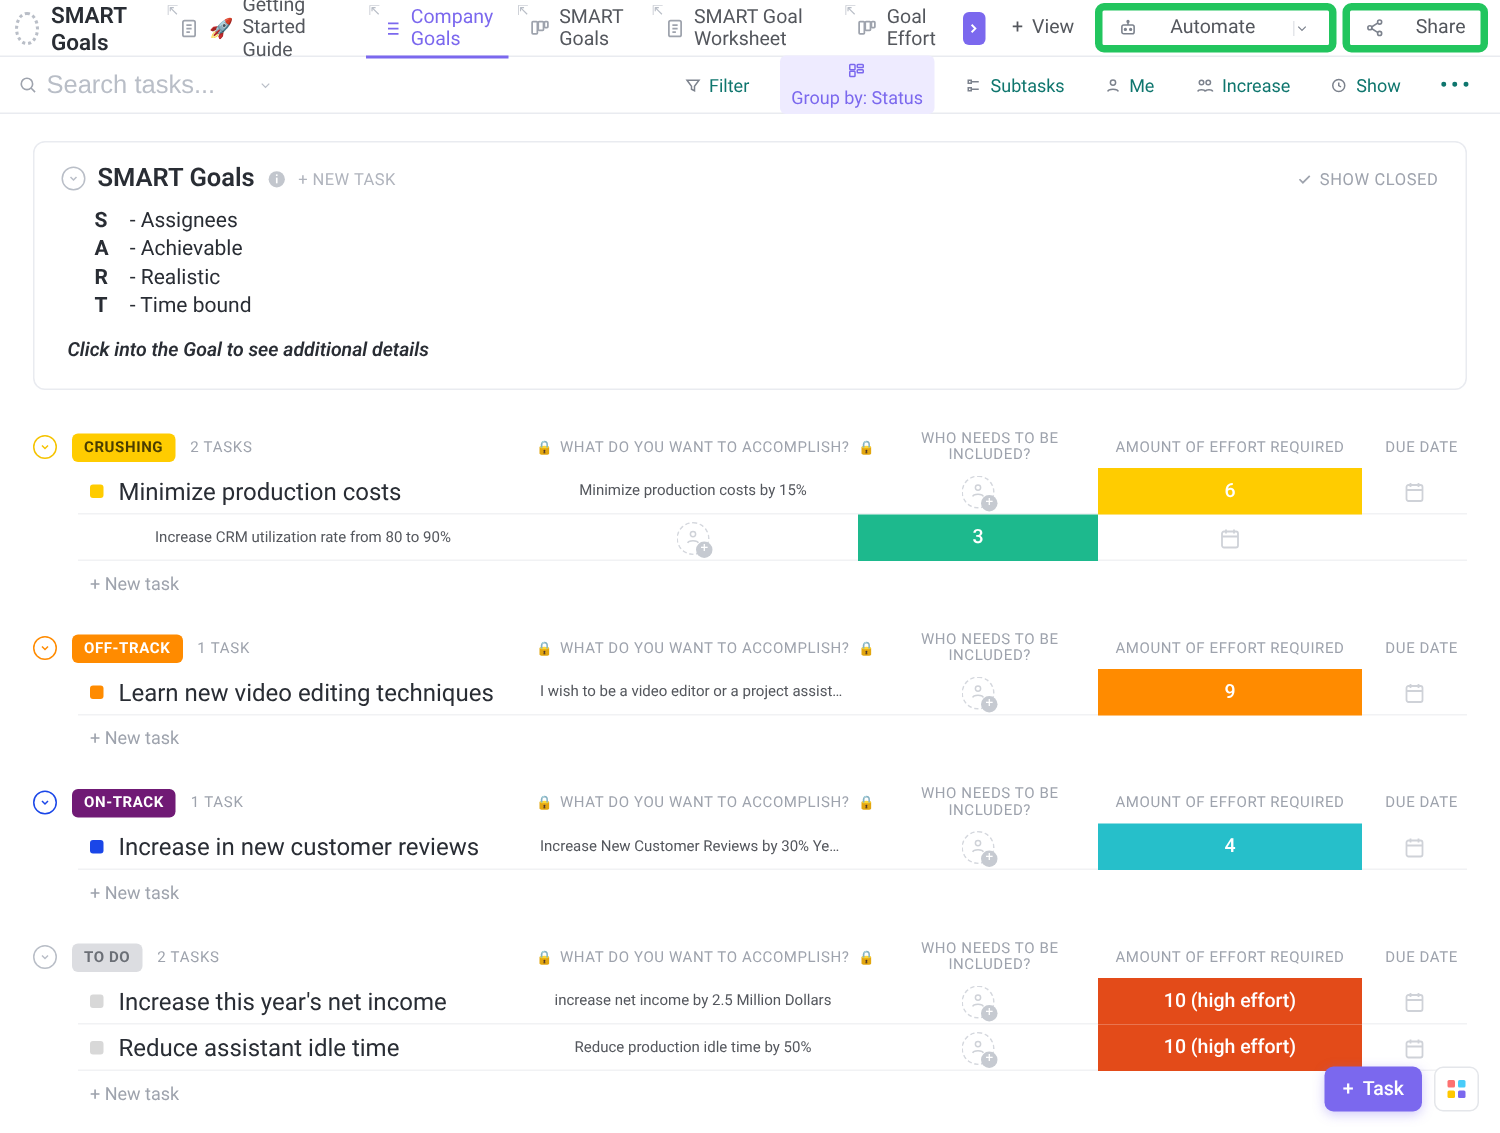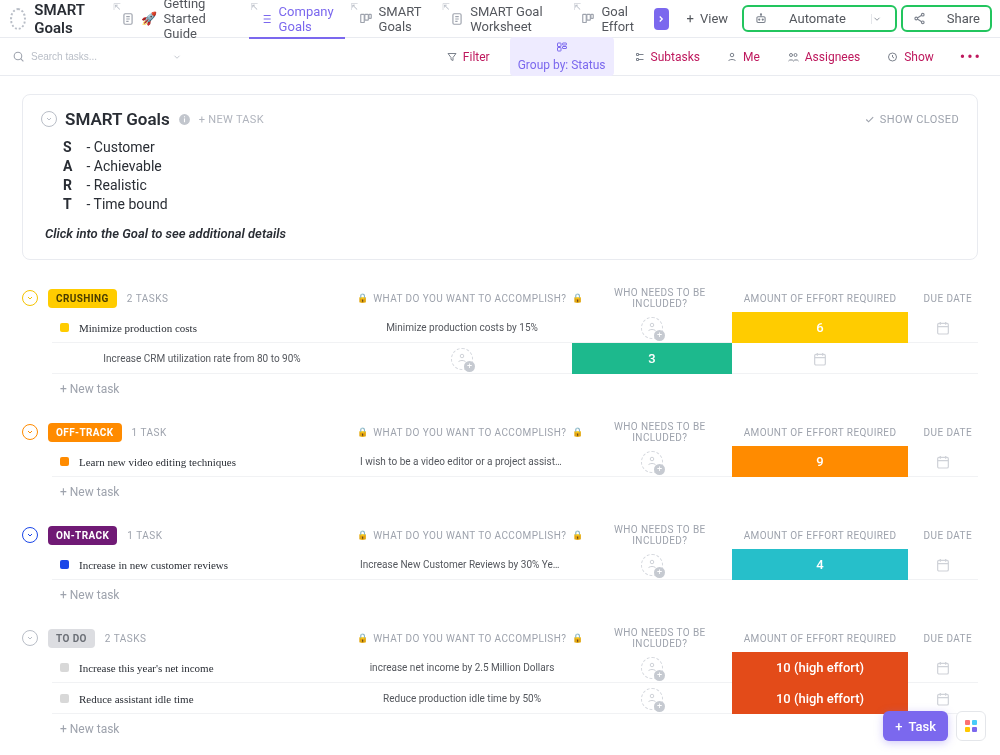--- a/index.html
+++ b/index.html
@@ -10,31 +10,31 @@
 .hub-icon { width: 22px; height: 22px; border: 2px dotted #b9bec7; border-radius: 50%; margin: 0 4px 0 2px; }
 .hub-title { font-size: 15px; font-weight: 600; margin-right: 10px; }
 .tab { display: flex; align-items: center; gap: 6px; padding: 0 10px; height: 38px; color: #54575d; font-size: 13px; cursor: pointer; position: relative; }
 .tab .pin { position: absolute; top: 2px; left: 2px; font-size: 9px; color: #b9bec7; }
 .tab.active { color: #7b68ee; }
 .tab.active::after { content: ""; position: absolute; left: 0; right: 0; bottom: -1px; height: 2px; background: #7b68ee; }
 .tab-icon { width: 14px; height: 14px; display: inline-flex; align-items: center; justify-content: center; }
 .tab-more-btn { width: 22px; height: 22px; border-radius: 4px; background: #7b68ee; color: #fff; display: flex; align-items: center; justify-content: center; font-size: 12px; cursor: pointer; margin-left: 2px; }
 .topbar-spacer { flex: 1; }
 .plain-btn { display: flex; align-items: center; gap: 6px; padding: 4px 10px; border-radius: 6px; color: #54575d; cursor: pointer; }
-.outline-btn { display: flex; align-items: center; gap: 21px; padding: 4px 10px; border: 2px solid #22c55e; border-radius: 6px; color: #54575d; cursor: pointer; background: #fff; }
+.outline-btn { display: flex; align-items: center; gap: 21px; padding: 4px 10px; border: 5px solid #22c55e; border-radius: 6px; color: #54575d; cursor: pointer; background: #fff; }
 .chev-split { width: 22px; border-left: 1px solid #e4e6ea; margin-left: 4px; text-align: center; }
 
 
 .filterbar { display: flex; align-items: center; height: 38px; border-bottom: 1px solid #e9ebf0; padding: 0 12px; gap: 14px; }
 .search-wrap { display: flex; align-items: center; gap: 6px; color: #9ea3ad; flex: 0 0 170px; }
-.search-input { border: none; outline: none; font-size: 10px; color: #54575d; width: 120px; }
+.search-input { border: none; outline: none; font-size: 17px; color: #54575d; width: 120px; }
 .search-input::placeholder { color: #b9bec7; }
 .search-chev { color: #b9bec7; cursor: pointer; font-size: 11px; margin-left: auto; }
 .filterbar-spacer { flex: 1; }
-.fbtn { display: flex; align-items: center; gap: 5px; color: #be185d; font-size: 12px; cursor: pointer; padding: 3px 6px; border-radius: 4px; }
+.fbtn { display: flex; align-items: center; gap: 5px; color: #0f766e; font-size: 12px; cursor: pointer; padding: 3px 6px; border-radius: 4px; }
 .fbtn.grouped { background: #eeebff; color: #7b68ee; padding: 4px 8px; flex-direction: column; }
 .dots { font-size: 16px; line-height: 1; letter-spacing: 2px; }
 
 
 .board { padding: 18px 22px 80px 22px; }
 .list-card { border: 1px solid #e9ebf0; border-radius: 8px; padding: 14px 18px 18px 18px; margin-bottom: 24px; }
 .list-card-head { display: flex; align-items: center; gap: 8px; }
 .collapse-ico { width: 16px; height: 16px; border: 1.5px solid #b9bec7; border-radius: 50%; display: flex; align-items: center; justify-content: center; font-size: 9px; color: #b9bec7; cursor: pointer; }
 .list-title { font-size: 17px; font-weight: 600; }
 .info-ico { color: #c2c6cd; font-size: 13px; }
@@ -53,21 +53,21 @@
 .status-pill { font-size: 10px; font-weight: 700; letter-spacing: .4px; padding: 4px 8px; border-radius: 4px; color: #fff; text-transform: uppercase; }
 .task-count { font-size: 10px; color: #9ea3ad; letter-spacing: .5px; text-transform: uppercase; }
 .col-head { font-size: 10px; color: #9ea3ad; letter-spacing: .4px; text-transform: uppercase; text-align: center; display: flex; align-items: center; justify-content: center; gap: 4px; }
 .col-head.right { text-align: left; justify-content: flex-end; padding-right: 6px; }
 .lock-ico { font-size: 9px; color: #c2c6cd; }
 
 .task-row { display: grid; grid-template-columns: 300px 1fr 160px 176px 70px; align-items: center; height: 31px; border-bottom: 1px solid #f1f2f4; }
 .task-row:first-of-type { border-top: 1px solid #f1f2f4; }
 .task-name-cell { display: flex; align-items: center; gap: 10px; padding-left: 8px; }
 .status-sq { width: 9px; height: 9px; border-radius: 2px; flex-shrink: 0; }
-.task-name { font-size: 11px; color: #292d34; font-family: Liberation Serif, serif; }
+.task-name { font-size: 16px; color: #292d34; }
 .accomplish-cell { font-size: 10px; color: #54575d; text-align: center; overflow: hidden; text-overflow: ellipsis; white-space: nowrap; padding: 0 8px; }
 .who-cell { display: flex; justify-content: center; }
 .assignee-ph { width: 22px; height: 22px; border: 1px dashed #d5d8de; border-radius: 50%; position: relative; }
 .assignee-ph::after { content: "+"; position: absolute; right: -3px; bottom: -3px; width: 11px; height: 11px; background: #c6cad1; color: #fff; border-radius: 50%; font-size: 9px; display: flex; align-items: center; justify-content: center; }
 .assignee-ph svg { position: absolute; top: 3px; left: 4px; }
 .effort-cell { height: 31px; display: flex; align-items: center; justify-content: center; color: #fff; font-size: 13px; font-weight: 500; }
 .due-cell { display: flex; justify-content: center; color: #cfd2d8; }
 .cal-ico { width: 16px; height: 16px; }
 
 .add-task-row { padding: 8px 0 0 8px; font-size: 12px; color: #9ea3ad; cursor: pointer; }
@@ -241,21 +241,21 @@
       </svg>
     <span>Me</span>
   </div>
 
   <div class="fbtn">
     <svg width="14" height="12" viewBox="0 0 24 24" fill="none" stroke="#7c828d" stroke-width="2">
         <circle cx="8" cy="8" r="3"></circle>
         <circle cx="17" cy="8" r="3"></circle>
         <path d="M3 20c1-3 9-3 10 0M13 20c1-3 9-3 10 0"></path>
       </svg>
-    <span>Assignees</span>
+    <span>Increase</span>
   </div>
 
   <div class="fbtn">
     <svg width="13" height="12" viewBox="0 0 24 24" fill="none" stroke="#7c828d" stroke-width="2">
         <circle cx="12" cy="12" r="8"></circle>
         <path d="M12 8v4l3 2"></path>
       </svg>
     <span>Show</span>
   </div>
 
@@ -284,21 +284,21 @@
       <span class="newtask-inline">+ NEW TASK</span>
       <span class="show-closed">
         <svg width="11" height="11" viewBox="0 0 24 24" fill="none" stroke="#9ea3ad" stroke-width="2.5">
             <path d="M5 12l5 5L20 7"></path>
           </svg>
         <span>SHOW CLOSED</span>
       </span>
     </div>
 
     <div class="smart-rows">
-      <div><b>S</b> - <span>Customer</span></div>
+      <div><b>S</b> - <span>Assignees</span></div>
       <div><b>A</b> - <span>Achievable</span></div>
       <div><b>R</b> - <span>Realistic</span></div>
       <div><b>T</b> - <span>Time bound</span></div>
     </div>
     <div class="hint">Click into the Goal to see additional details</div>
   </div>
 
   <div class="group">
     <div class="group-head">
       <div class="group-head-left">

